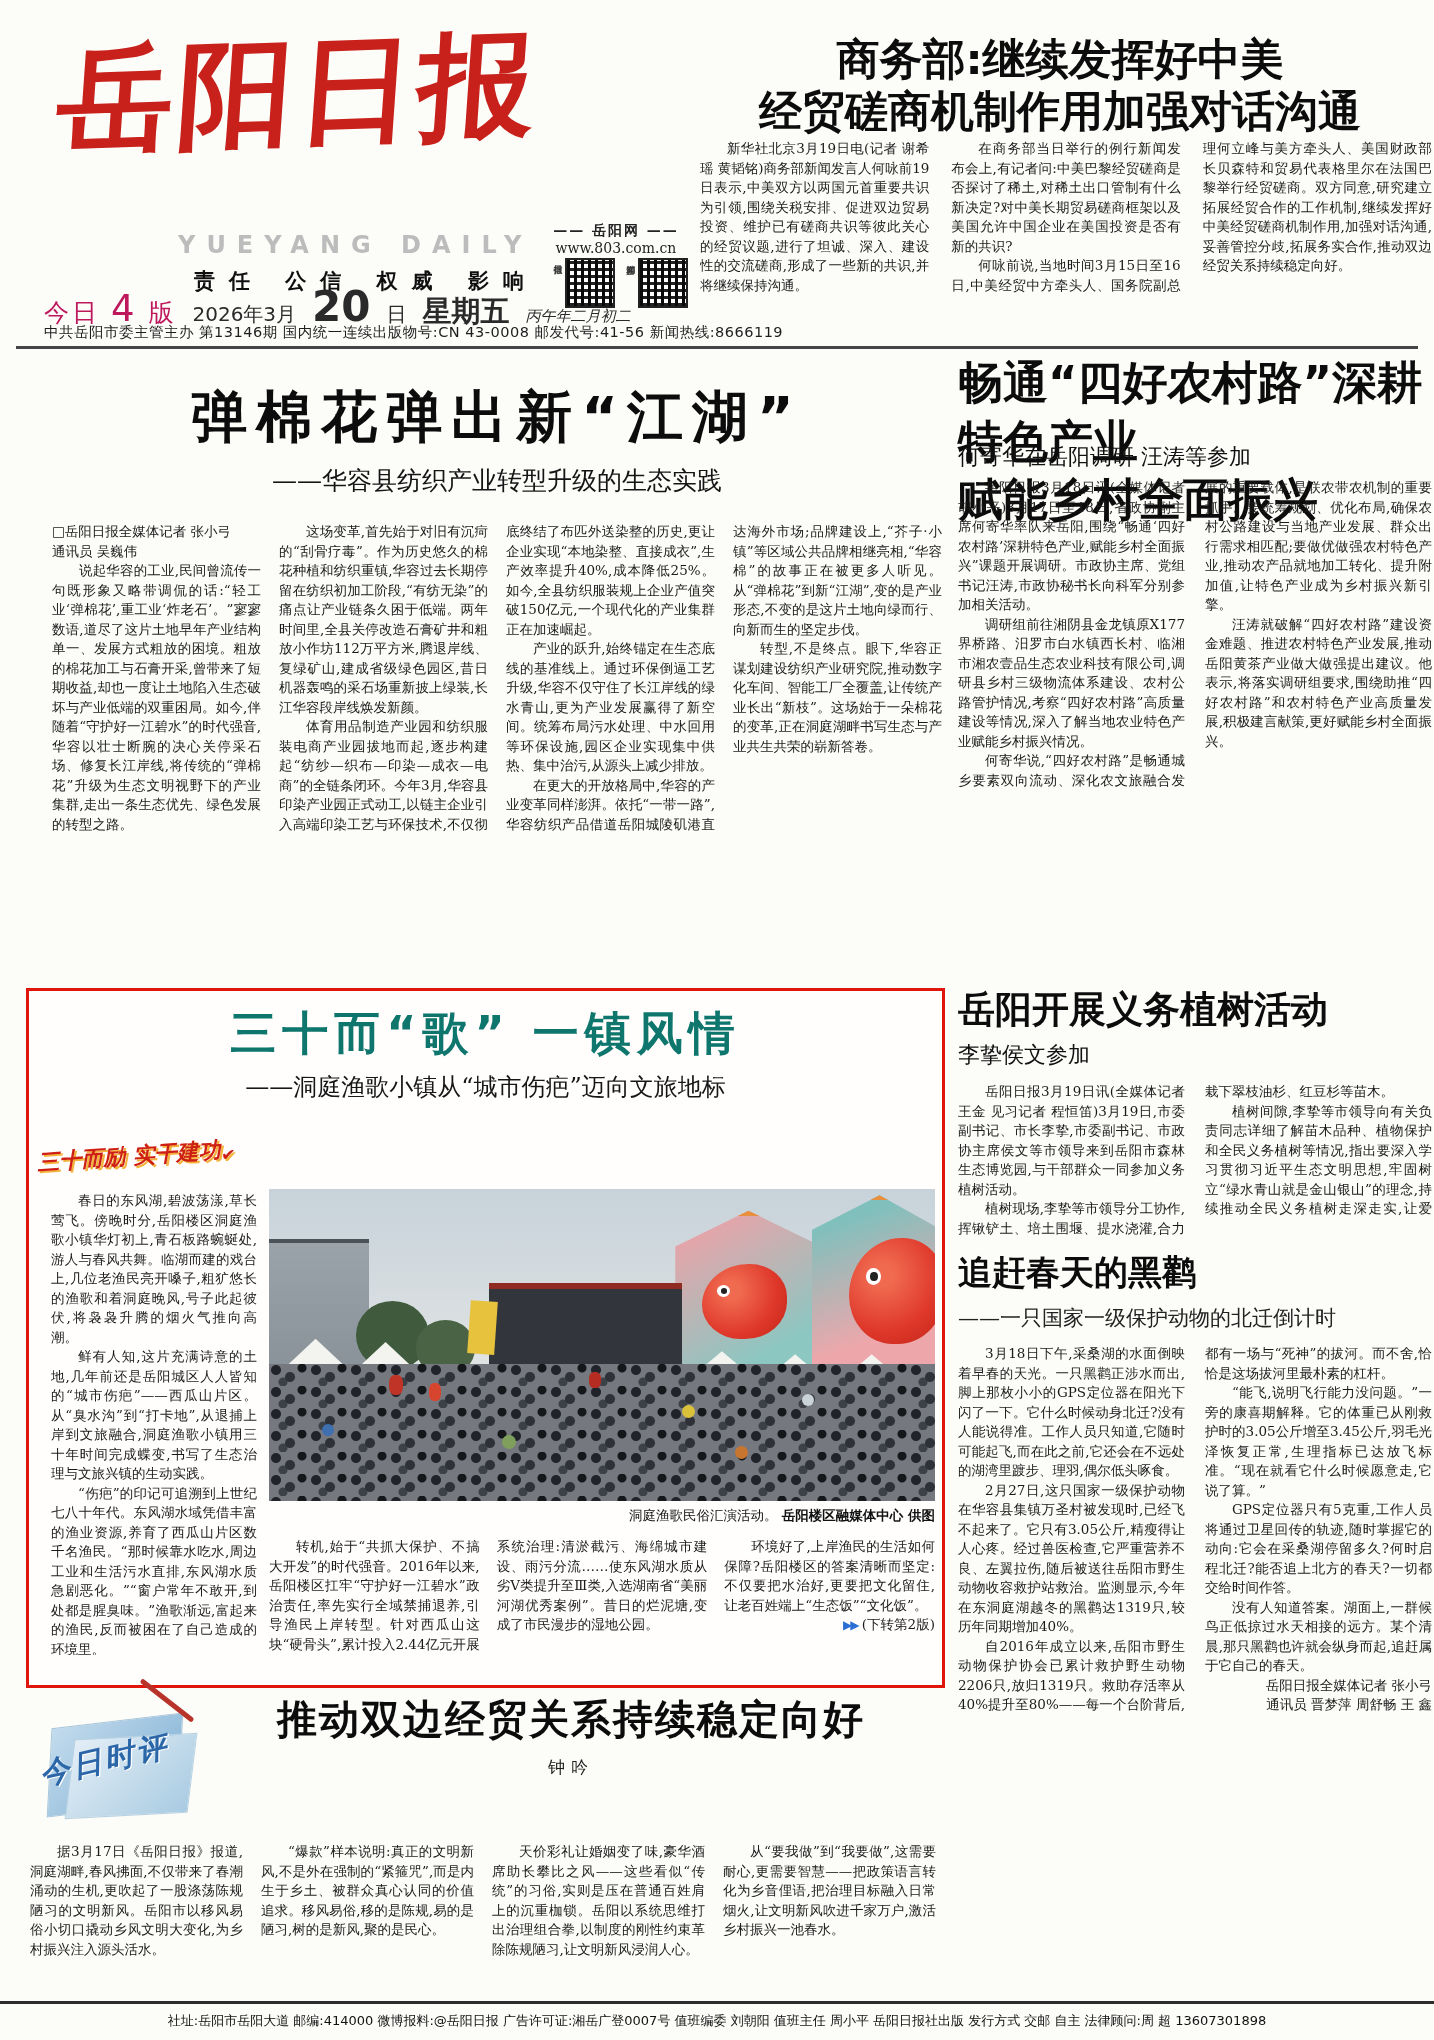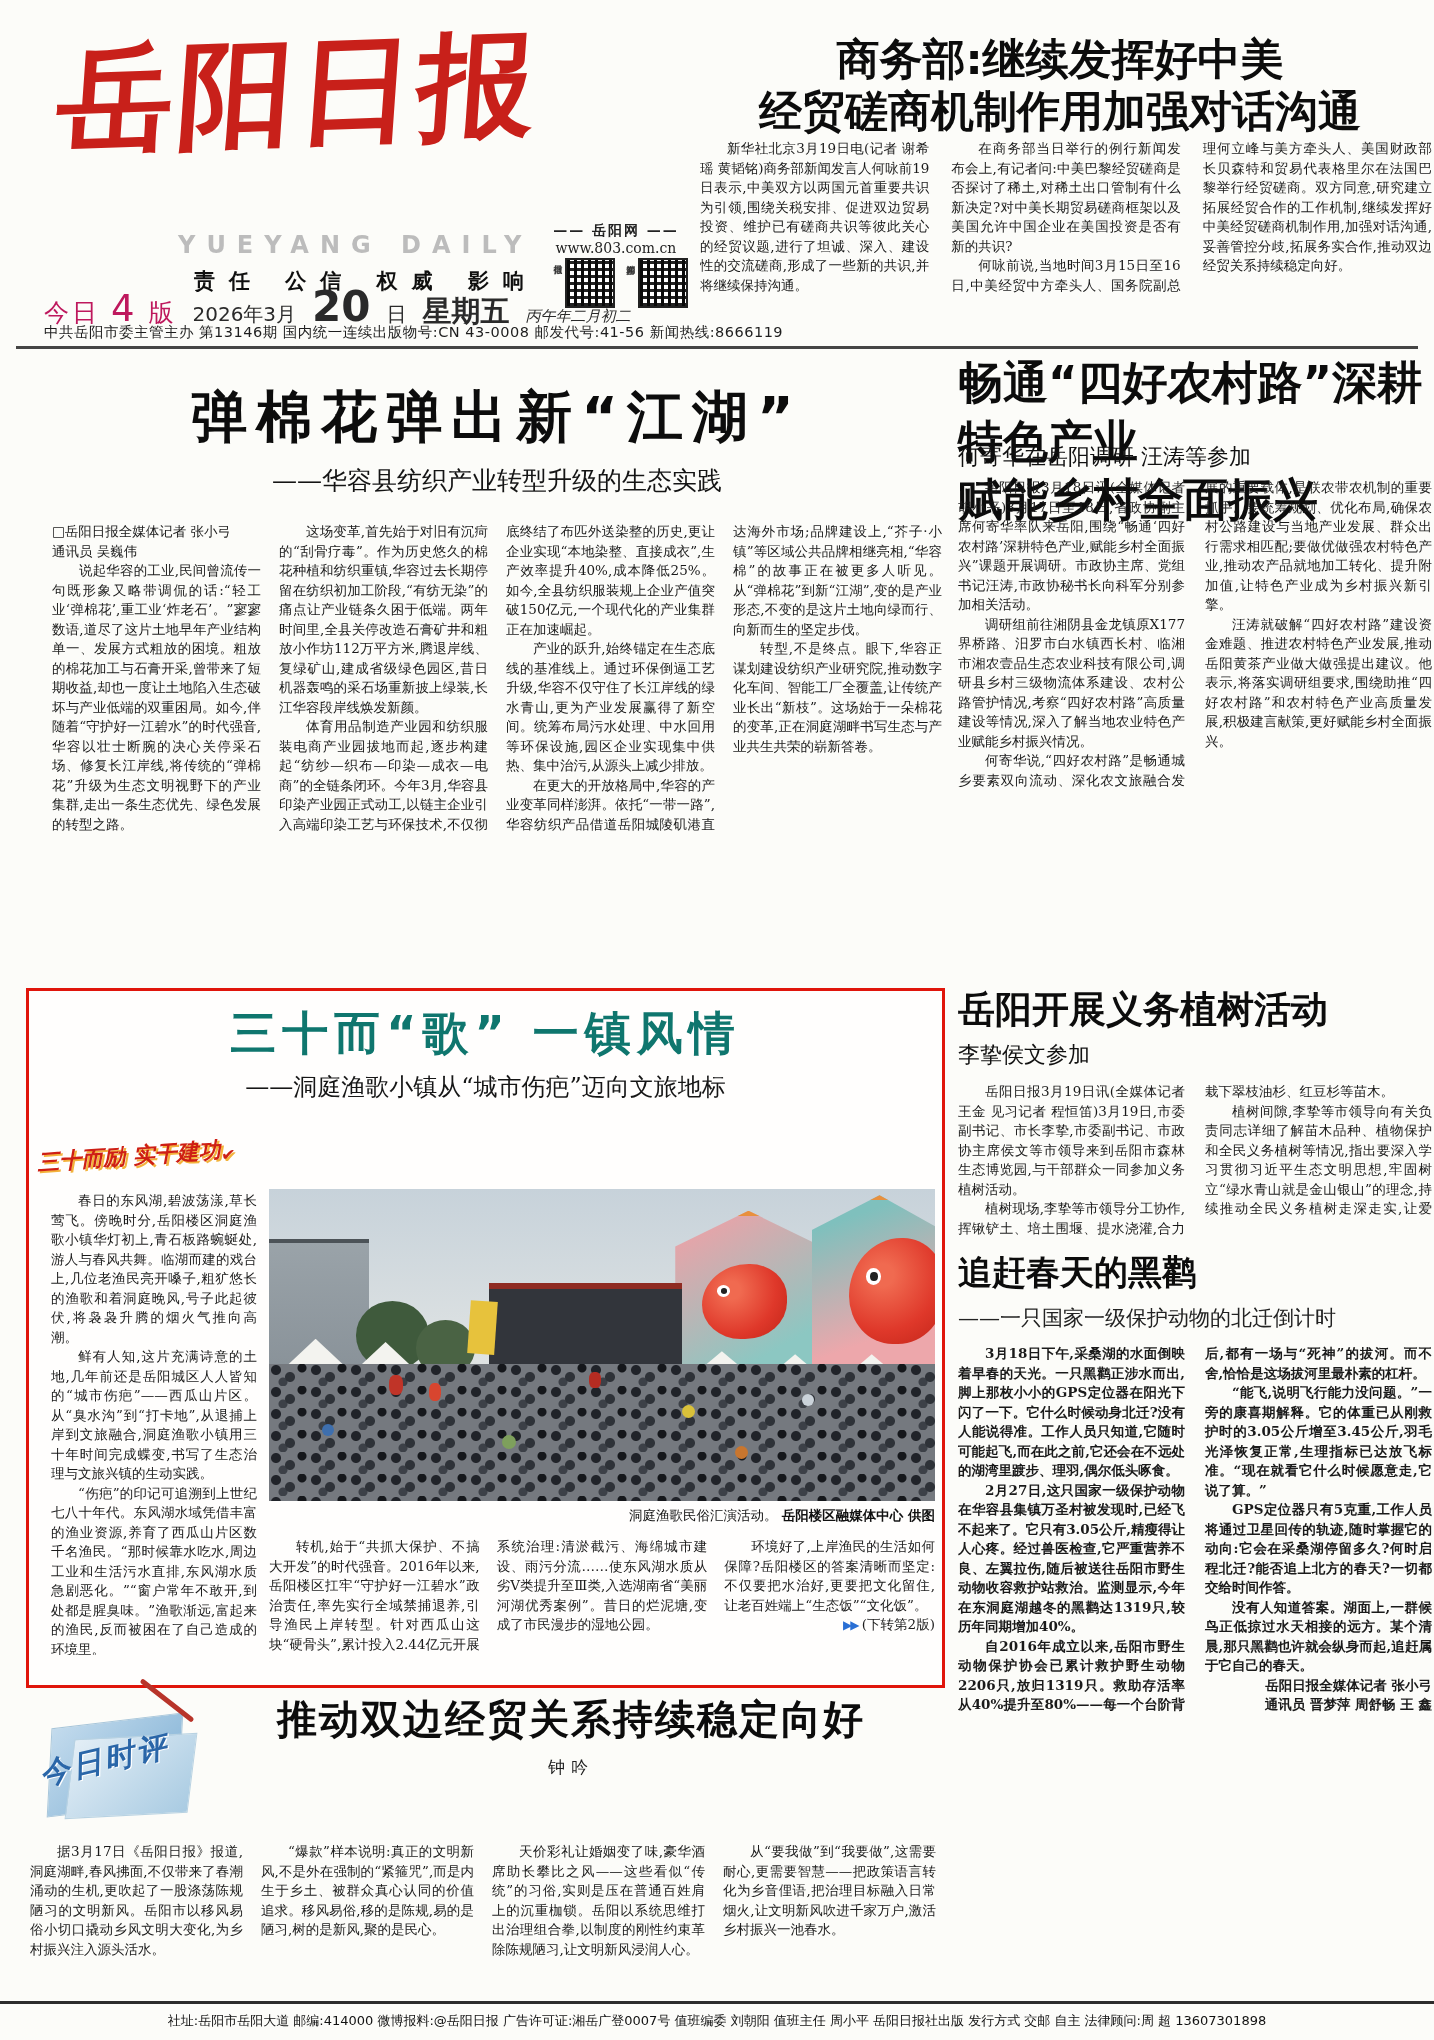--- a/index.html
+++ b/index.html
@@ -52,21 +52,21 @@
   
   .r1-hl{left:958px;top:354px;width:474px;font-family:"DejaVu Sans",sans-serif;font-weight:900;
     font-size:45px;line-height:1.3;color:#0c0c0c;}
   .r1-byline{left:958px;top:442px;font-size:22px;color:#111;}
   .r1-body{left:958px;top:478px;width:474px;height:502px;column-count:2;column-gap:20px;overflow:hidden;}
   .r2-hl{left:958px;top:985px;width:474px;font-family:"DejaVu Sans",sans-serif;font-weight:900;font-size:37px;color:#0c0c0c;}
   .r2-byline{left:958px;top:1040px;font-size:22px;color:#111;}
   .r2-body{left:958px;top:1082px;width:474px;height:160px;column-count:2;column-gap:20px;overflow:hidden;}
   .r3-hl{left:958px;top:1250px;width:474px;font-family:"DejaVu Sans",sans-serif;font-weight:900;font-size:34px;color:#0c0c0c;}
   .r3-sub{left:958px;top:1304px;width:474px;font-size:21px;color:#222;}
-  .r3-body{left:958px;top:1344px;width:474px;height:640px;column-count:2;column-gap:20px;overflow:hidden;font-weight:bold;}
+  .r3-body{left:958px;top:1344px;width:474px;height:640px;column-count:2;column-gap:20px;overflow:hidden;}
   .tail-byline{text-indent:0;text-align:right;}
 
   
   .red-box{left:26px;top:988px;width:913px;height:694px;border:3px solid #e0150b;background:#fffefd;}
   .red-box .abs{position:absolute;}
   .fs-hl{left:0;top:12px;width:100%;text-align:center;font-family:"DejaVu Sans",sans-serif;
     font-weight:900;font-size:46px;letter-spacing:6px;color:#0f766e;}
   .fs-sub{left:0;top:80px;width:100%;text-align:center;font-size:24px;color:#161616;}
   .fs-badge{left:8px;top:150px;width:200px;font-family:"DejaVu Sans",sans-serif;font-weight:900;
     font-style:italic;font-size:22px;color:#ce1f14;text-shadow:2px 2px 0 #f3b33c;

